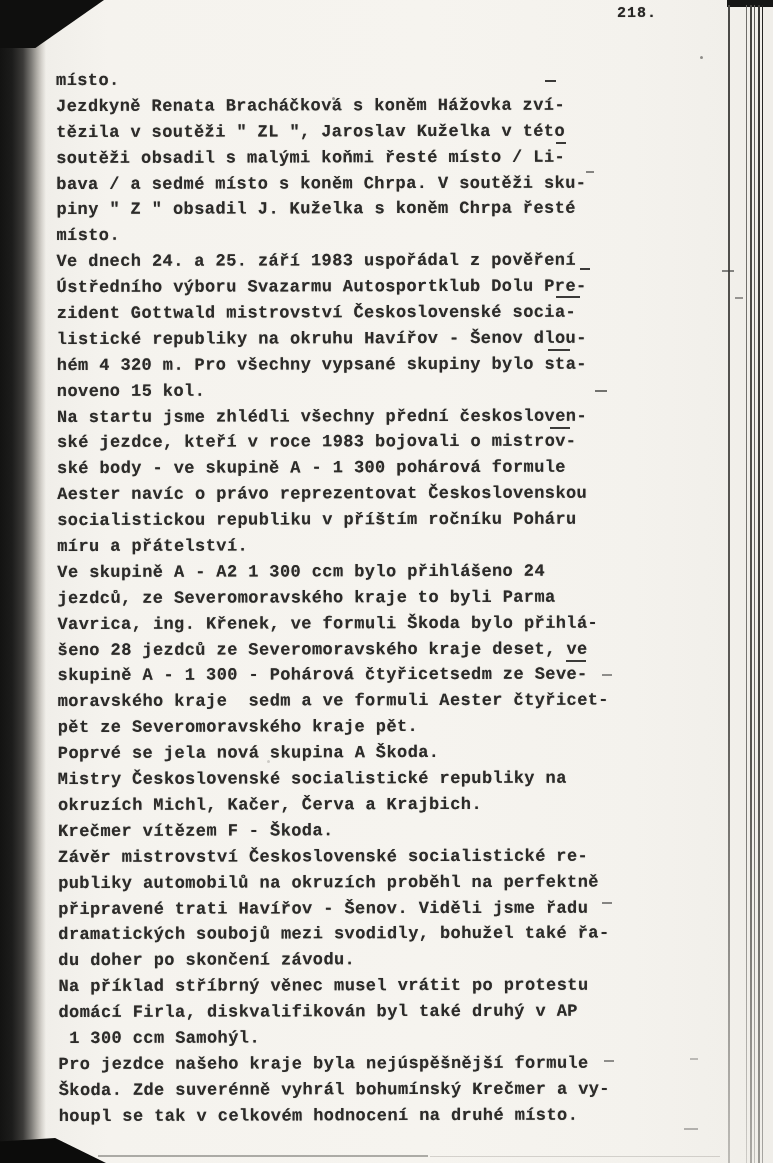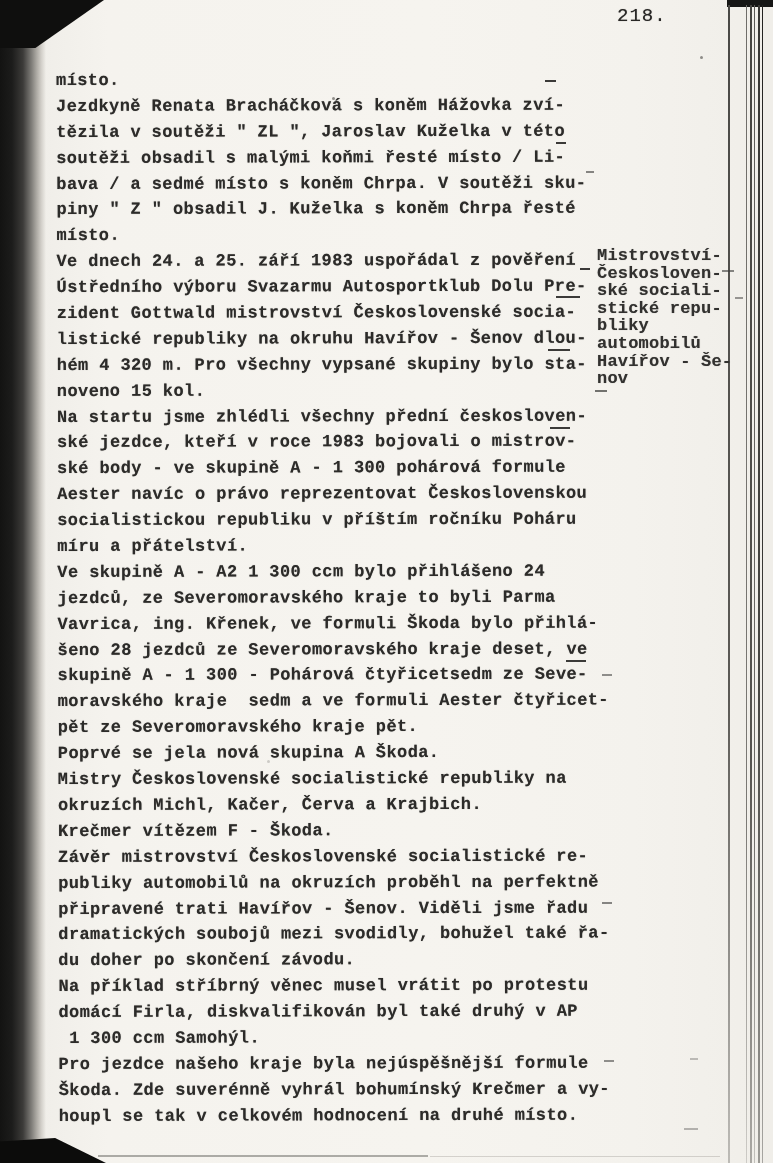--- a/index.html
+++ b/index.html
@@ -37,21 +37,21 @@
   .vline{position:absolute;top:5px;height:1158px;}
   .v1{left:728px;width:2px;background:linear-gradient(#4a4946,#5c5a56 60%,rgba(92,90,86,0.35));}
   .v2{left:746px;width:1px;background:linear-gradient(#6e6c68,#7a7874 70%,rgba(122,120,116,0.3));}
   .v3{left:750px;width:2px;background:linear-gradient(#454440,#55534f 65%,rgba(85,83,79,0.45));}
   .v4{left:754px;width:1px;background:linear-gradient(#5b5955,#6b6965 70%,rgba(107,105,101,0.35));}
   .v5{left:758px;width:2px;background:linear-gradient(#383734,#484743 60%,rgba(72,71,67,0.5));}
   .v6{left:762px;width:1px;background:linear-gradient(#232220,#3a3936 50%,rgba(58,57,54,0.4));}
   
   .pagenum{
     position:absolute;left:617px;top:5px;
-    font-weight:400;font-size:19px;letter-spacing:1px;color:#282725;
+    font-weight:700;font-size:15px;letter-spacing:1px;color:#282725;
     text-shadow:0 0 0.8px rgba(40,38,36,0.6);
   }
   .body-text{
     position:absolute;left:56px;top:68px;width:580px;
     transform:rotate(-0.15deg);transform-origin:0 0;
   }
   .bline{
     white-space:pre;height:25.9px;line-height:25.9px;
     font-weight:700;font-size:17px;letter-spacing:0.4px;color:#2c2b29;
     text-shadow:0 0 0.8px rgba(44,43,41,0.55);
@@ -126,30 +126,20 @@
     <div class="bline">dramatických soubojů mezi svodidly, bohužel také řa-</div>
     <div class="bline">du doher po skončení závodu.</div>
     <div class="bline">Na příklad stříbrný věnec musel vrátit po protestu</div>
     <div class="bline">domácí Firla, diskvalifikován byl také druhý v AP</div>
     <div class="bline"> 1 300 ccm Samohýl.</div>
     <div class="bline">Pro jezdce našeho kraje byla nejúspěšnější formule</div>
     <div class="bline">Škoda. Zde suverénně vyhrál bohumínský Krečmer a vy-</div>
     <div class="bline">houpl se tak v celkovém hodnocení na druhé místo.</div>
   </div>
 
-  <div class="margin-note">
-    <div class="nline">Mistrovství-</div>
-    <div class="nline">Českosloven-</div>
-    <div class="nline">ské sociali-</div>
-    <div class="nline">stické repu-</div>
-    <div class="nline">bliky</div>
-    <div class="nline">automobilů</div>
-    <div class="nline">Havířov - Še-</div>
-    <div class="nline">nov</div>
-  </div>
 
   <div class="mark" style="left:545px;top:80px;width:11px;"></div>
   <div class="mark" style="left:556px;top:142px;width:10px;"></div>
   <div class="mark" style="left:586px;top:171px;width:8px;opacity:.6;"></div>
   <div class="mark" style="left:580px;top:268px;width:10px;"></div>
   <div class="mark" style="left:556px;top:296px;width:24px;"></div>
   <div class="mark" style="left:548px;top:349px;width:22px;"></div>
   <div class="mark" style="left:595px;top:390px;width:12px;opacity:.7;"></div>
   <div class="mark" style="left:550px;top:427px;width:20px;"></div>
   <div class="mark" style="left:566px;top:660px;width:20px;"></div>

